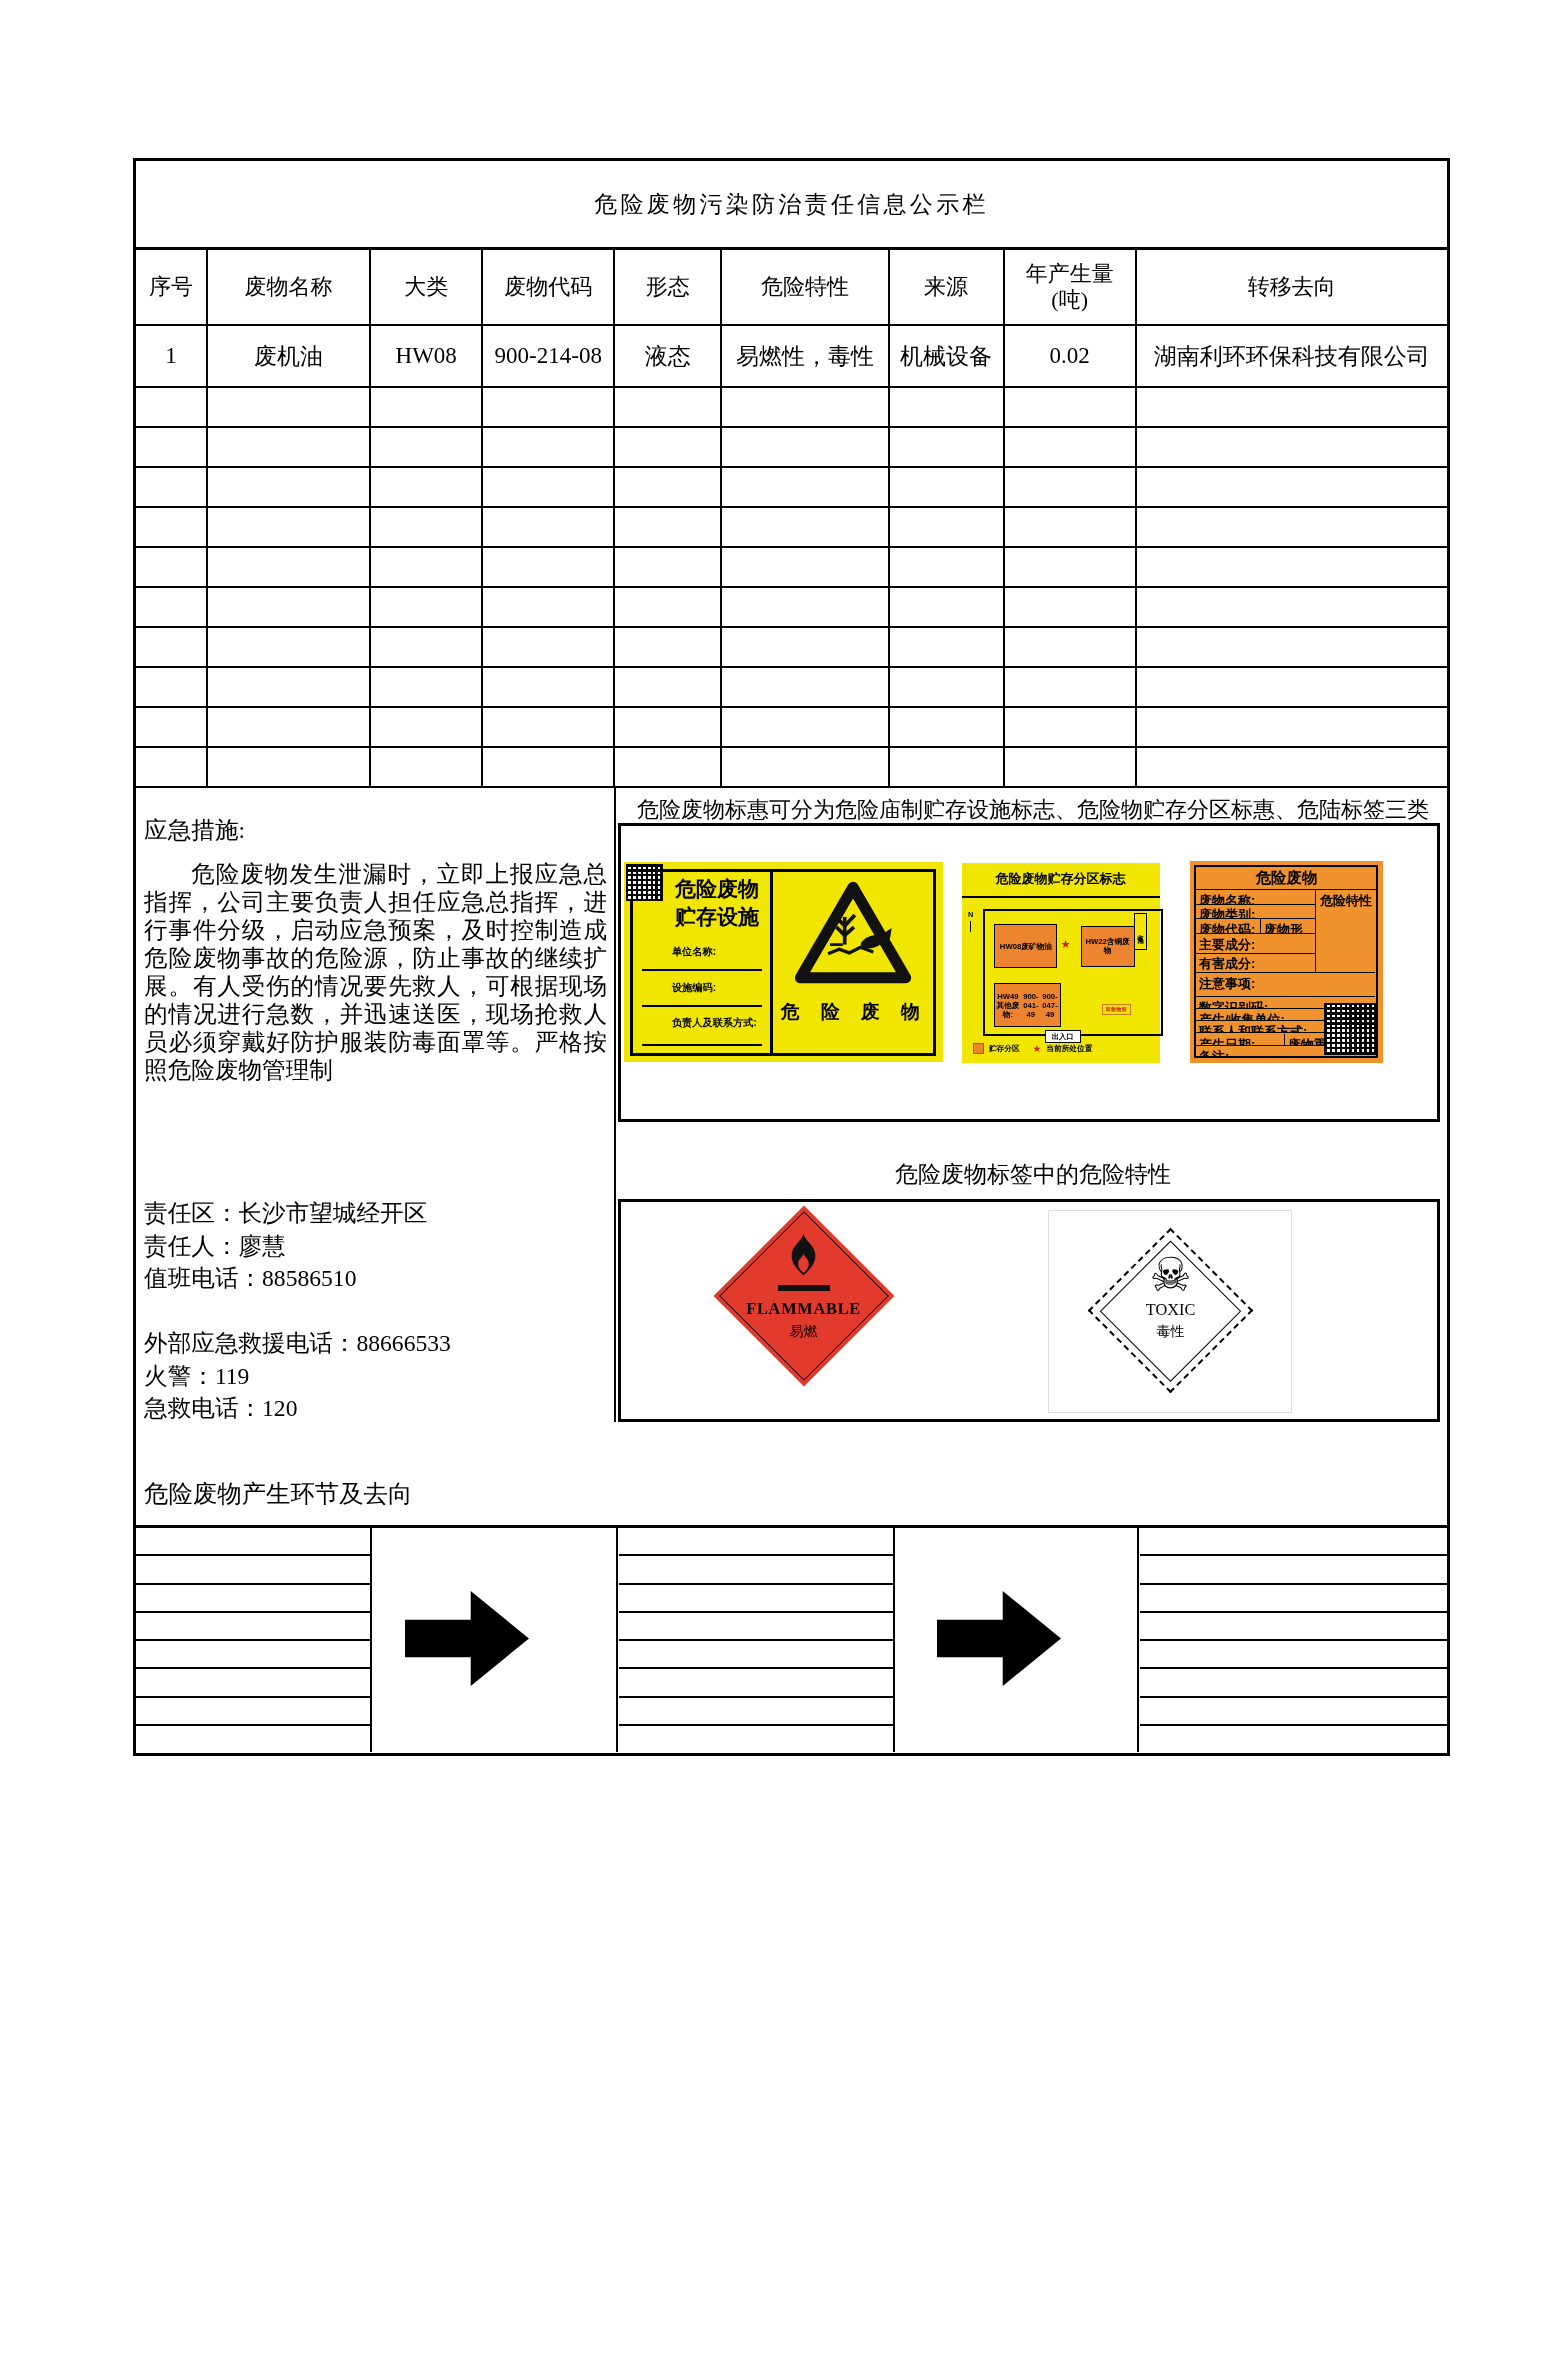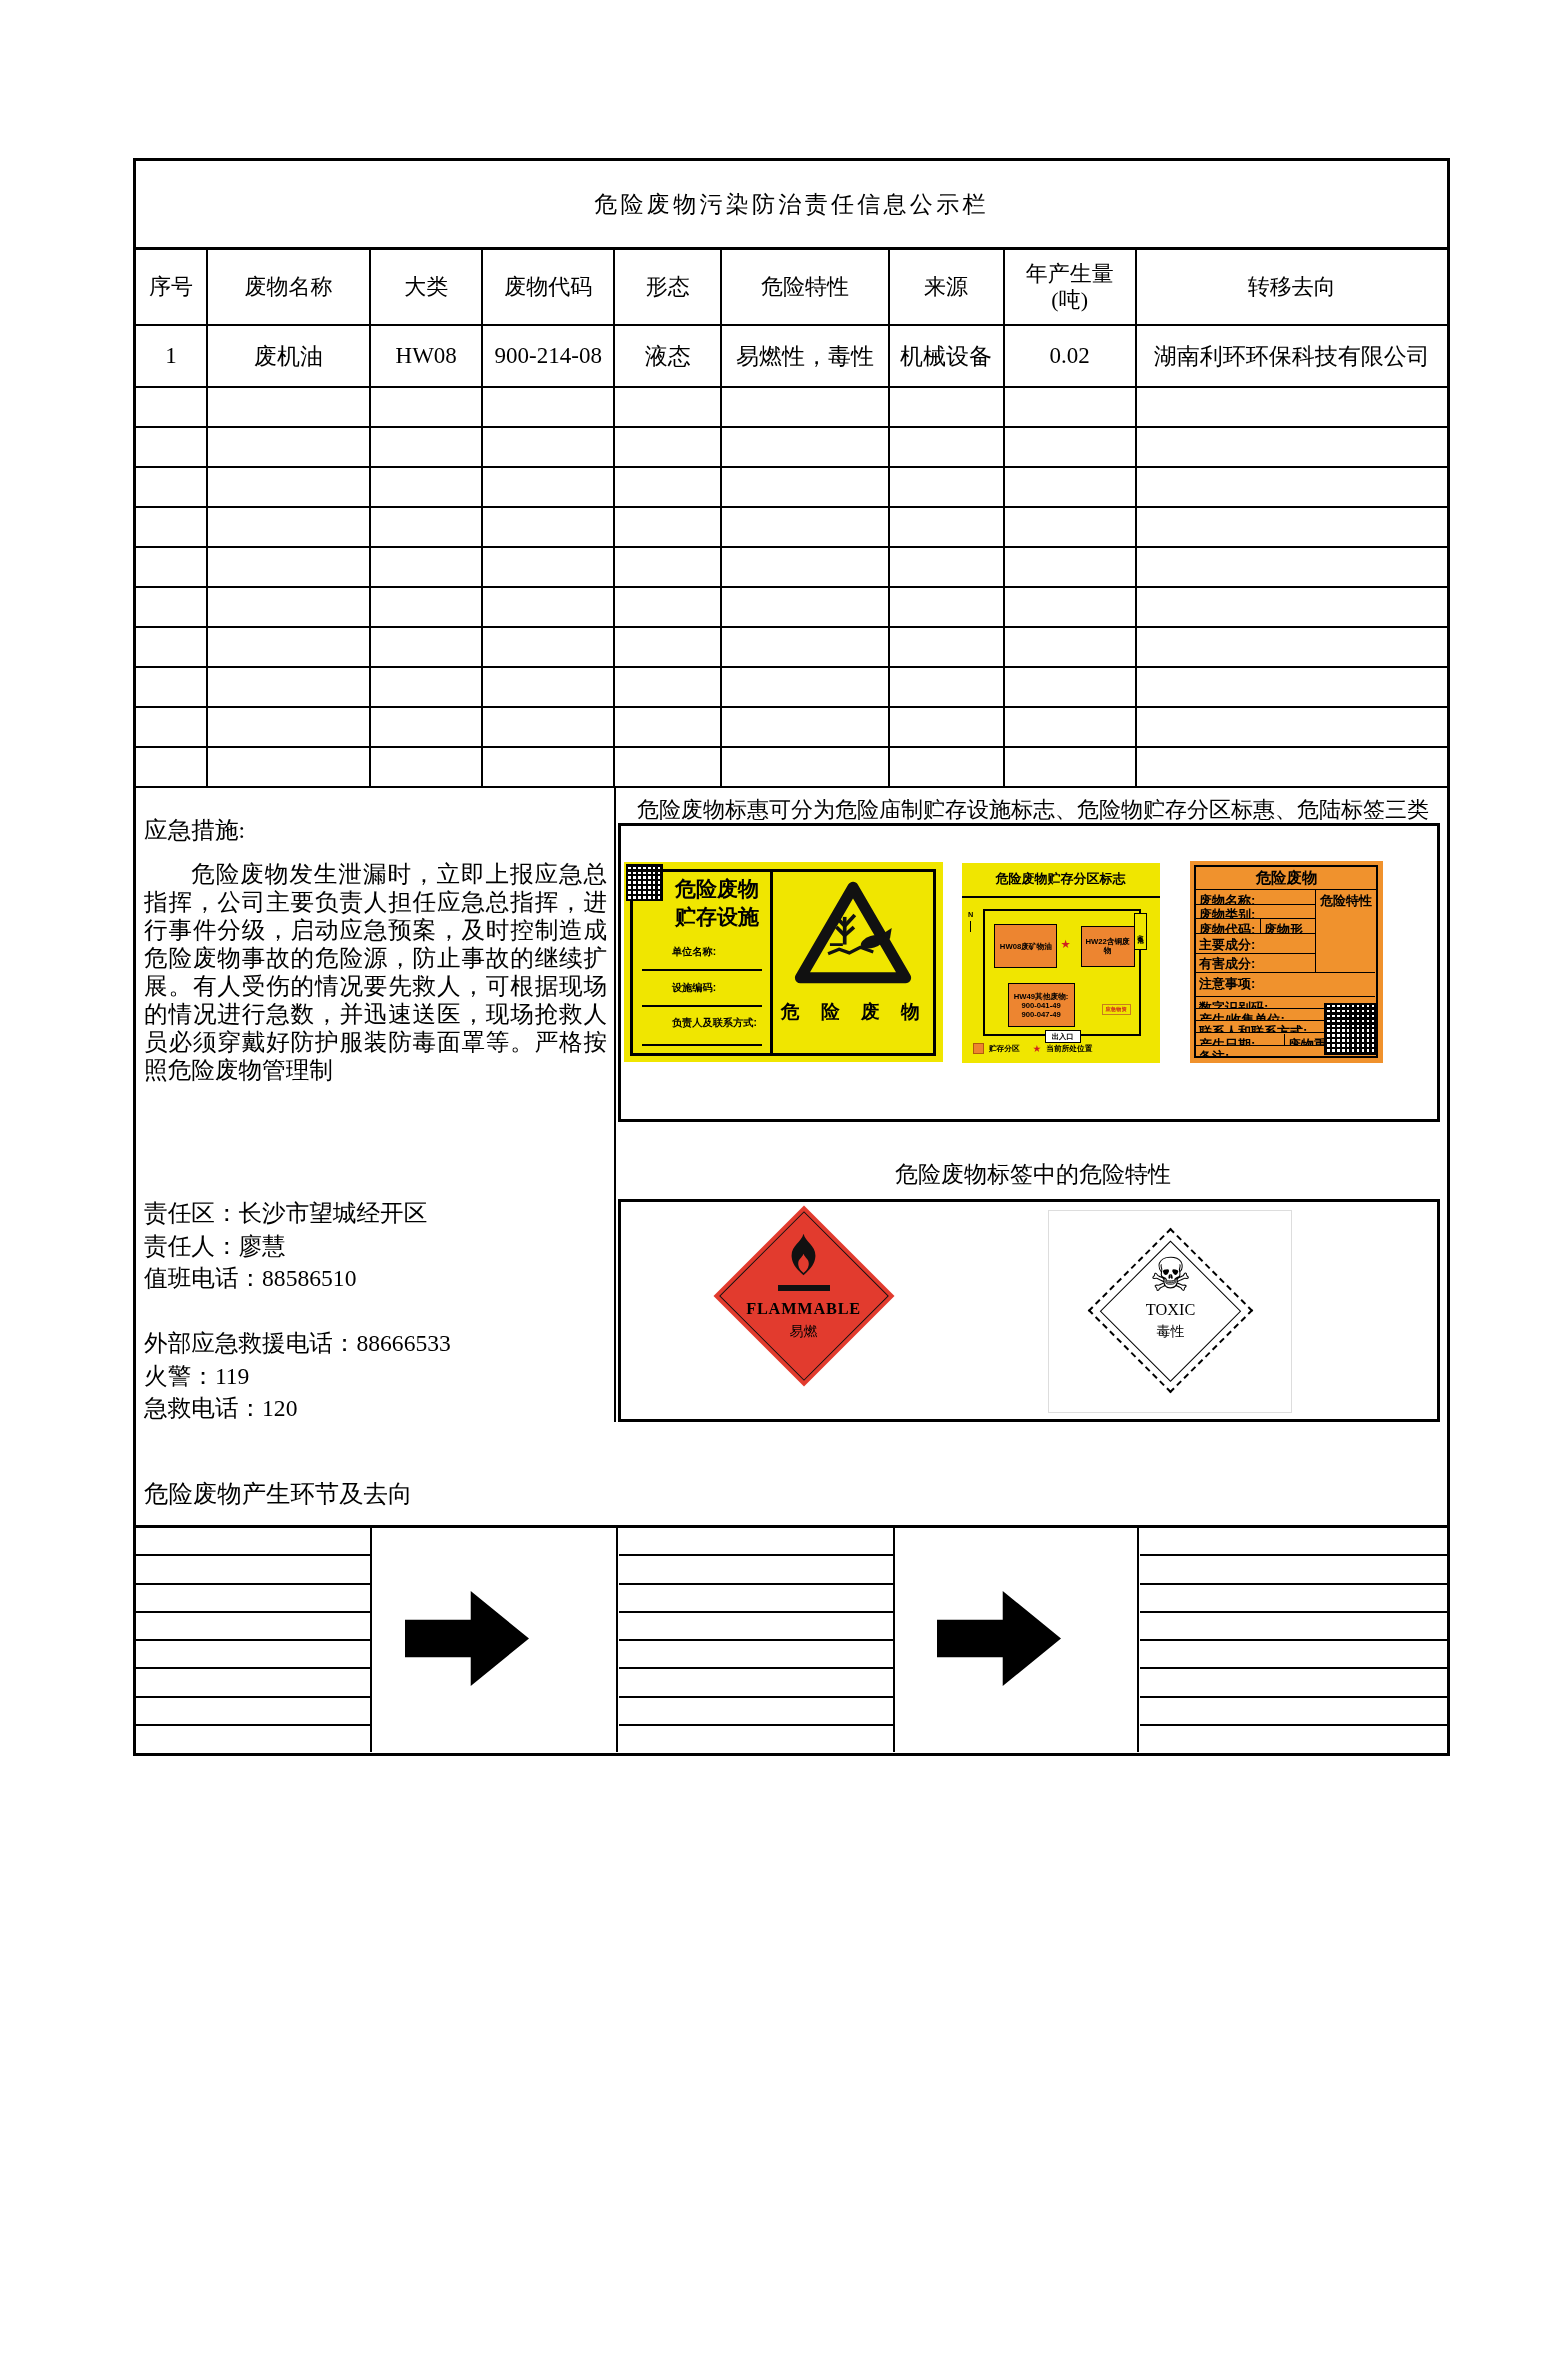--- a/index.html
+++ b/index.html
@@ -45,21 +45,21 @@
       font-size:21px;font-weight:700;line-height:28px;}
   .f-small{position:absolute;font-size:10.2px;font-weight:700;margin-left:30px;}
   .f-line{position:absolute;height:1.6px;background:#000;}
   .tri-wrap{position:absolute;left:167px;top:18px;}
   .lab1-warn{position:absolute;left:150px;right:8.1px;top:137px;text-align:center;
       font-size:18.7px;font-weight:700;letter-spacing:8.1px;}
   
   .lab2{position:absolute;left:341px;top:37px;width:198px;height:200px;background:#f0e600;}
   .lab2-title{position:absolute;left:0;top:7.3px;width:100%;text-align:center;font-size:13px;font-weight:700;}
   .lab2-hr{position:absolute;left:0;top:32.5px;width:100%;height:2.4px;background:#000;}
-  .map{position:absolute;left:21px;top:46px;width:158px;height:127px;border:2.4px solid #000;box-sizing:border-box;}
+  .map{position:absolute;left:21px;top:46px;width:180px;height:127px;border:2.4px solid #000;box-sizing:border-box;}
   .compass{position:absolute;left:6.5px;top:47px;font-size:7.3px;font-weight:700;text-align:center;}
   .compass .nline{width:1.2px;height:11.4px;background:#000;margin:1.6px auto 0;}
   .zbox{position:absolute;background:#ed8530;border:1.6px solid #000;box-sizing:border-box;
         display:flex;align-items:center;justify-content:center;text-align:center;
         font-size:7.7px;font-weight:700;line-height:9px;}
   .star{color:#cf1f1f;}
   .supplies{position:absolute;left:117px;top:93px;width:29px;height:10.6px;border:1.2px solid #c87c1e;
         box-sizing:border-box;color:#cf1f1f;font-size:5.3px;font-weight:700;
         display:flex;align-items:center;justify-content:center;}
   .pool{position:absolute;left:149px;top:1.6px;width:13px;height:37px;border:1.6px solid #000;background:#f0e600;
@@ -331,21 +331,21 @@
             <div class="lab2-title">危险废物贮存分区标志</div>
             <div class="lab2-hr"></div>
             <div class="compass">
               <div>N</div>
               <div class="nline"></div>
             </div>
             <div class="map">
               <div class="zbox" style="left:9.8px;top:13px;width:63px;height:44px">HW08废矿物油</div>
               <div class="star" style="position:absolute;left:76px;top:26px;font-size:11.4px">★</div>
               <div class="zbox" style="left:96px;top:14.6px;width:54px;height:41px">HW22含铜废物</div>
-              <div class="zbox" style="left:23px;top:72px;width:67px;height:44px;flex-direction:column">
+              <div class="zbox" style="left:9px;top:72px;width:67px;height:44px;flex-direction:row">
                 <div>HW49其他废物:</div>
                 <div>900-041-49</div>
                 <div>900-047-49</div>
               </div>
               <div class="supplies">应急物资</div>
               <div class="pool">收集池</div>
               <div class="entrance">出入口</div>
             </div>
             <div class="legend">
               <span class="lg-sq"></span>

